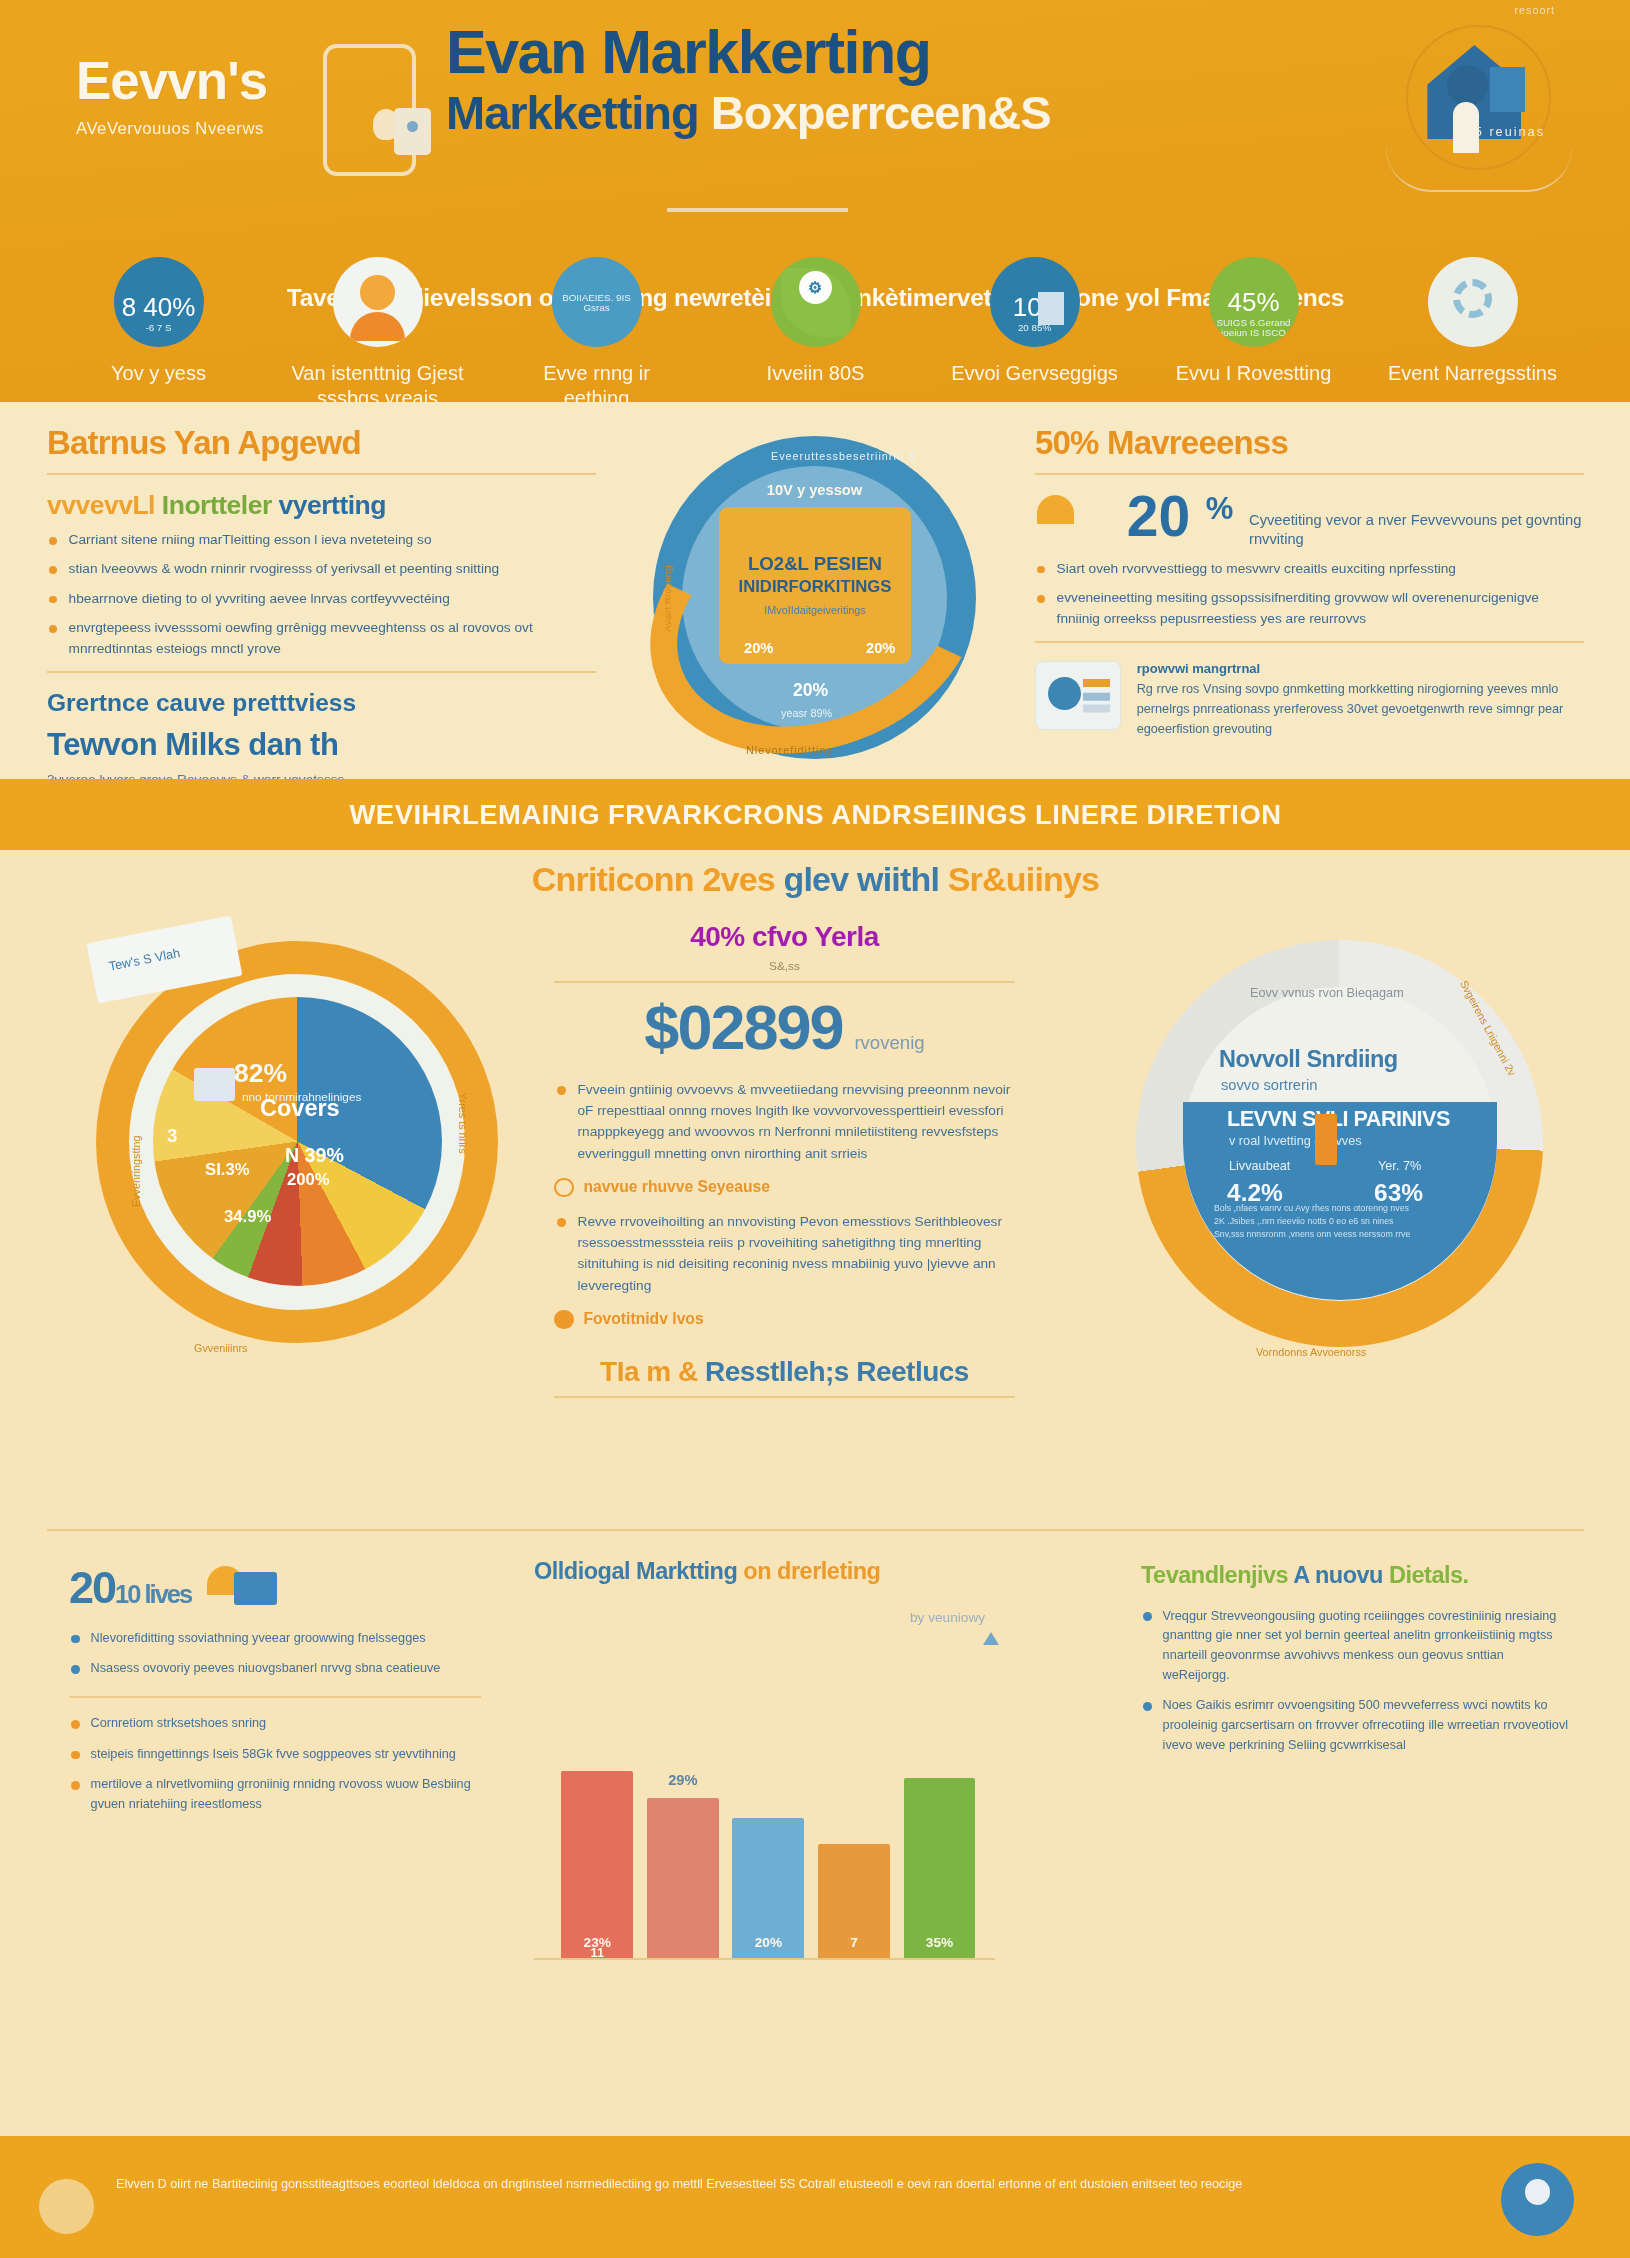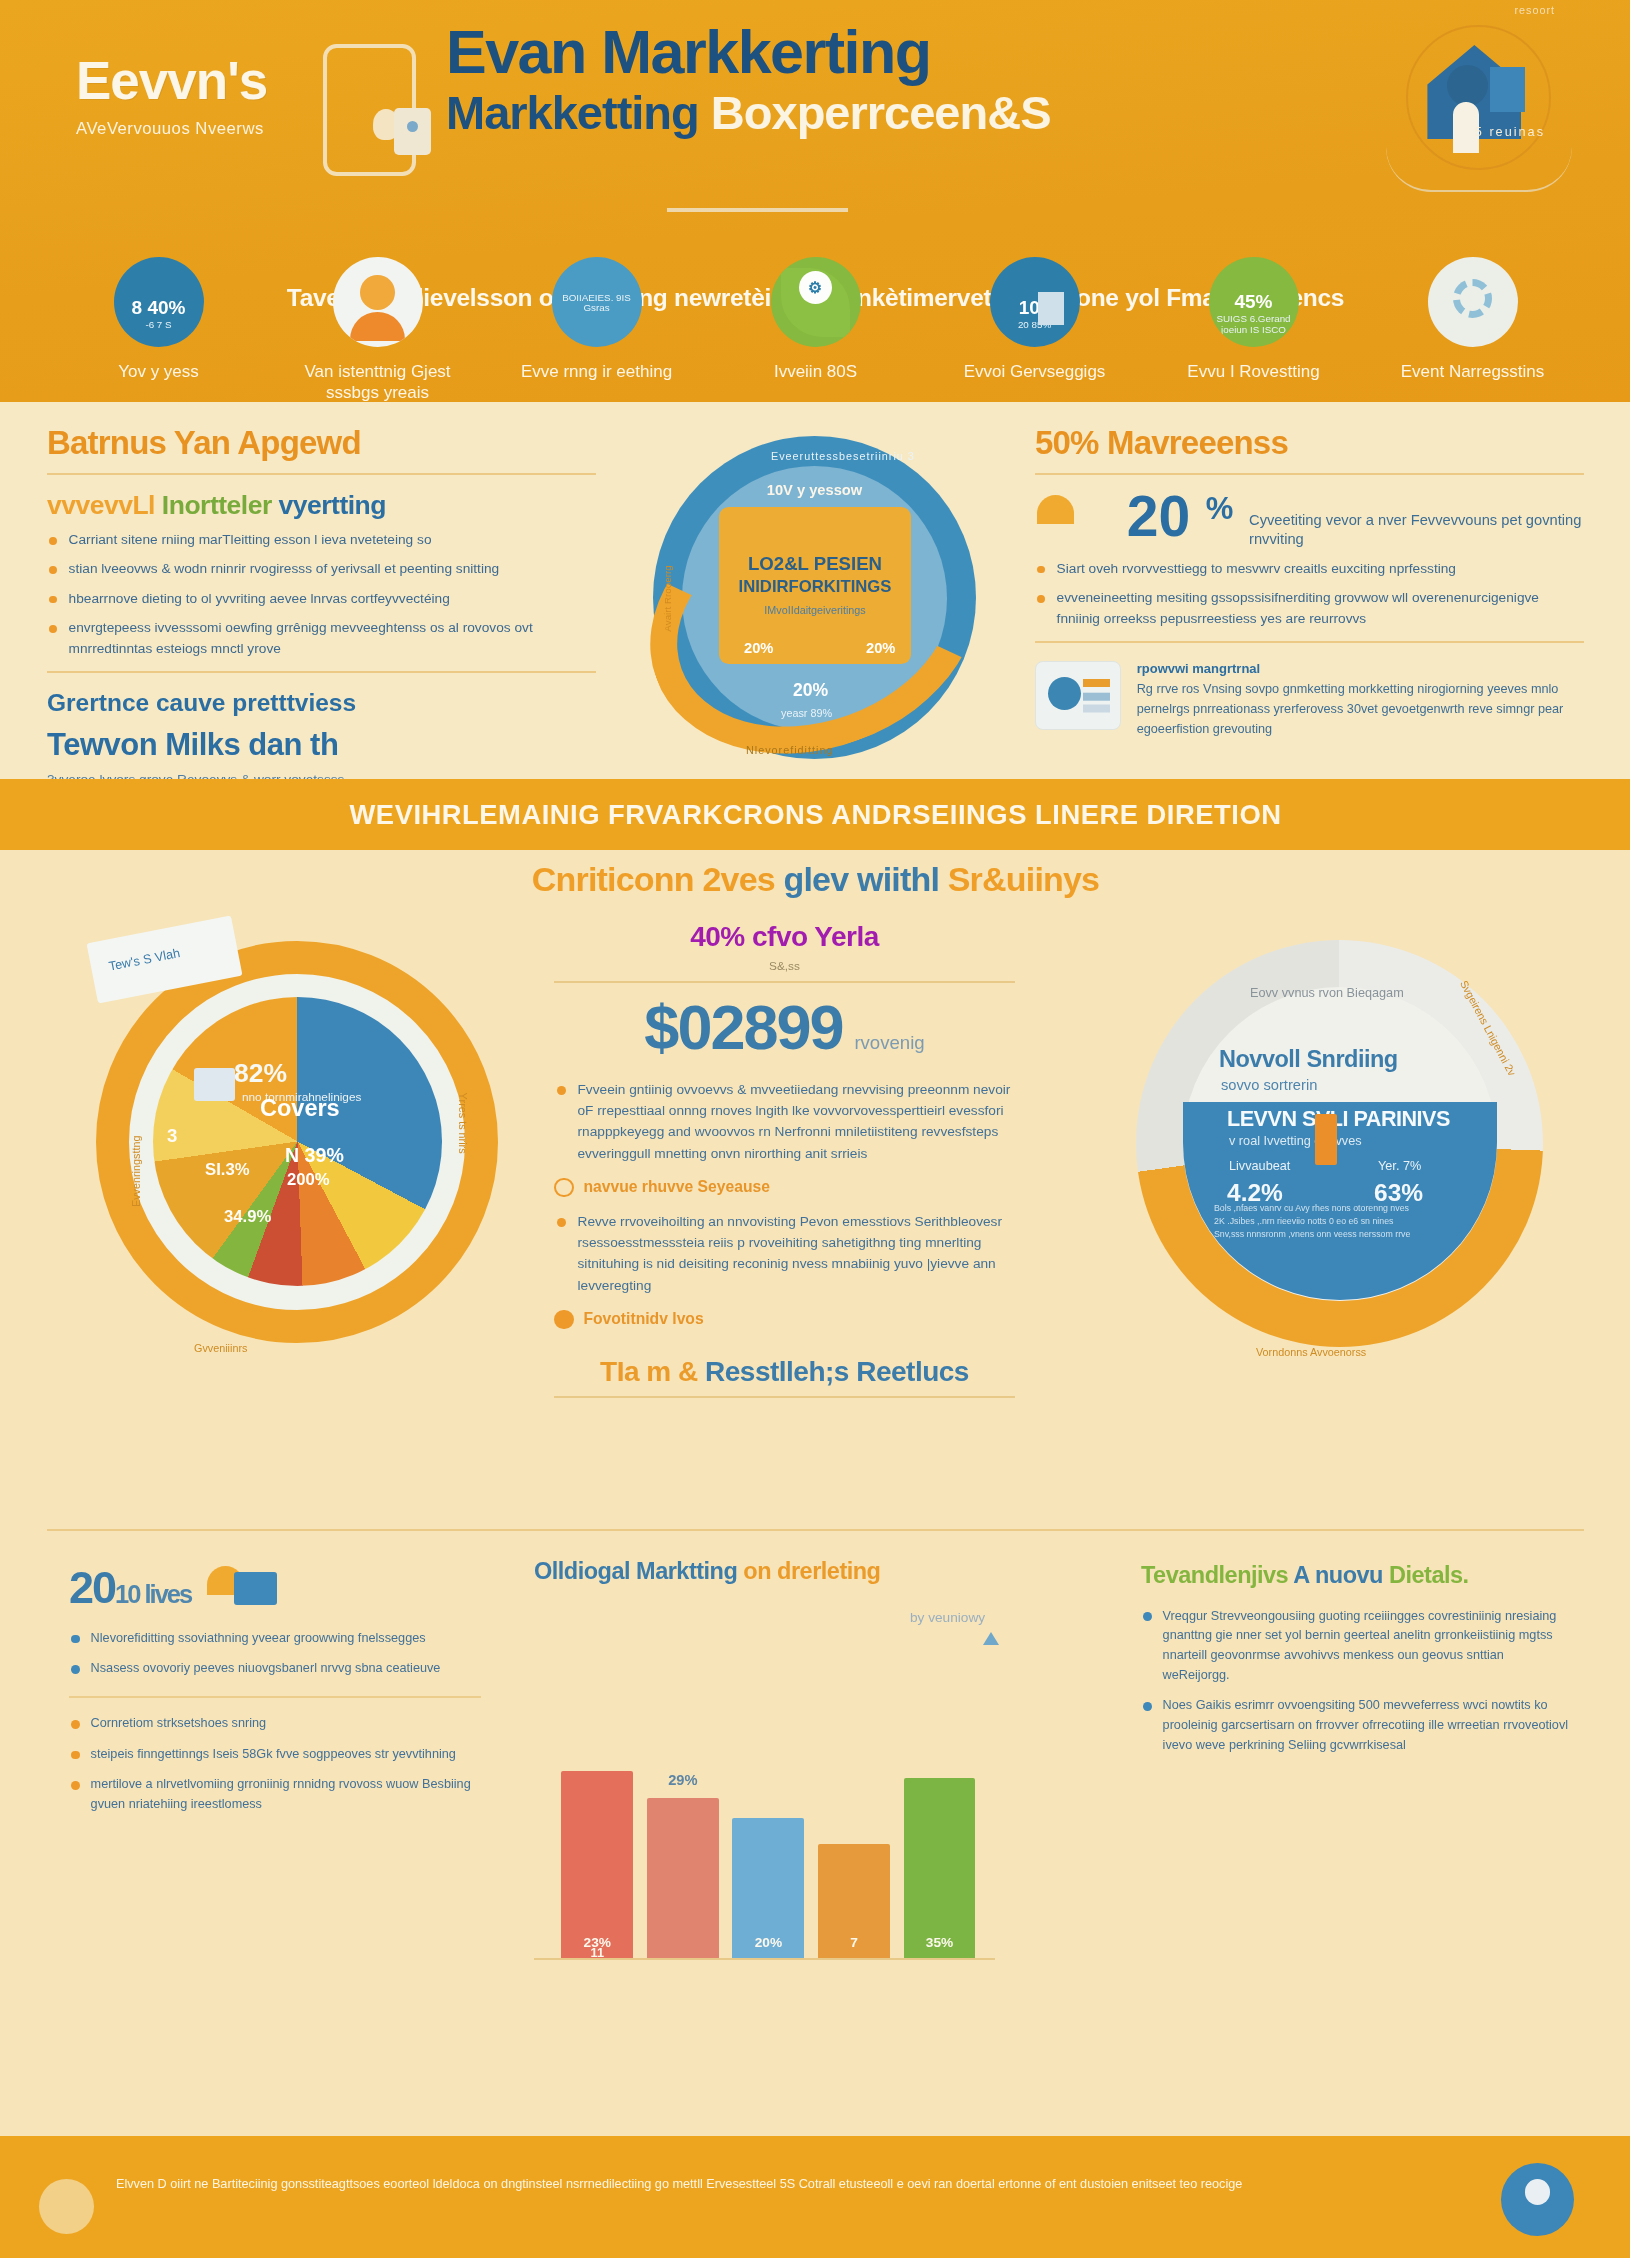--- a/index.html
+++ b/index.html
@@ -105,24 +105,24 @@
     position: absolute; left: 0; right: 0; top: 257px; height: 145px;
     display: flex; justify-content: space-around; align-items: flex-start;
     padding: 0 49px;
   }
   .stat { width: 176px; text-align: center; position: relative; }
   .stat-circle {
     width: 90px; height: 90px; border-radius: 50%; margin: 0 auto;
     display: flex; flex-direction: column; align-items: center; justify-content: center;
     position: relative; overflow: hidden;
   }
-  .stat-val { font-size: 19px; font-weight: bold; color: #ffffff; line-height: 1; margin-top: 24px; }
+  .stat-val { font-size: 26px; font-weight: normal; color: #ffffff; line-height: 1; margin-top: 24px; }
   .stat-note { font-size: 9.8px; color: #e8f2f8; margin-top: 2.9px; line-height: 1.1; }
   .stat-label {
-    margin-top: 13.7px; font-size: 17px; color: #fdf6e9; line-height: 1.25;
+    margin-top: 13.7px; font-size: 20px; color: #fdf6e9; line-height: 1.25;
   }
   .c-blue   { background: #2d7faa; }
   .c-blue2  { background: #4a9cc4; }
   .c-white  { background: #f2f4f2; }
   .c-green  { background: #86b93f; }
   .c-light  { background: #eceee8; }
   .ic-person {
     position: absolute; width: 35px; height: 35px; background: #f1a93b;
     border-radius: 50% 50% 17.6px 17.6px; left: 27.4px; top: 17.6px;
   }

